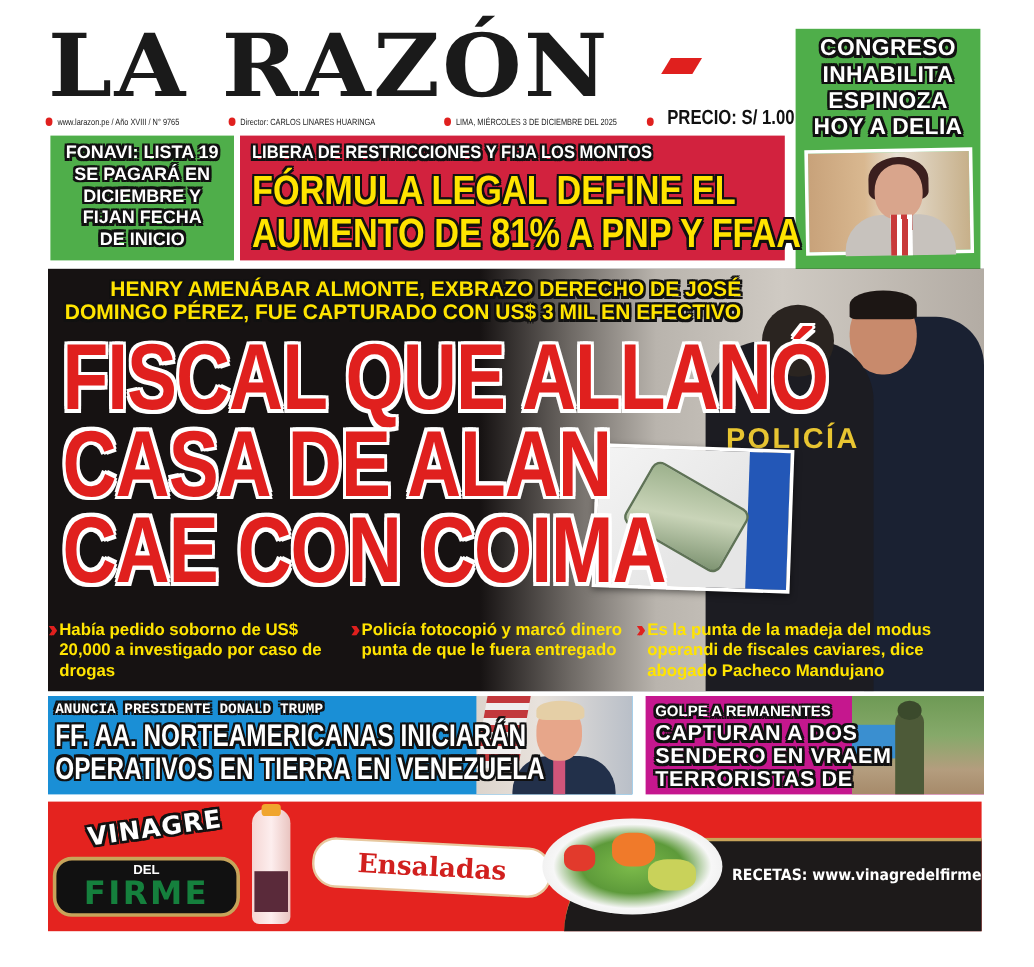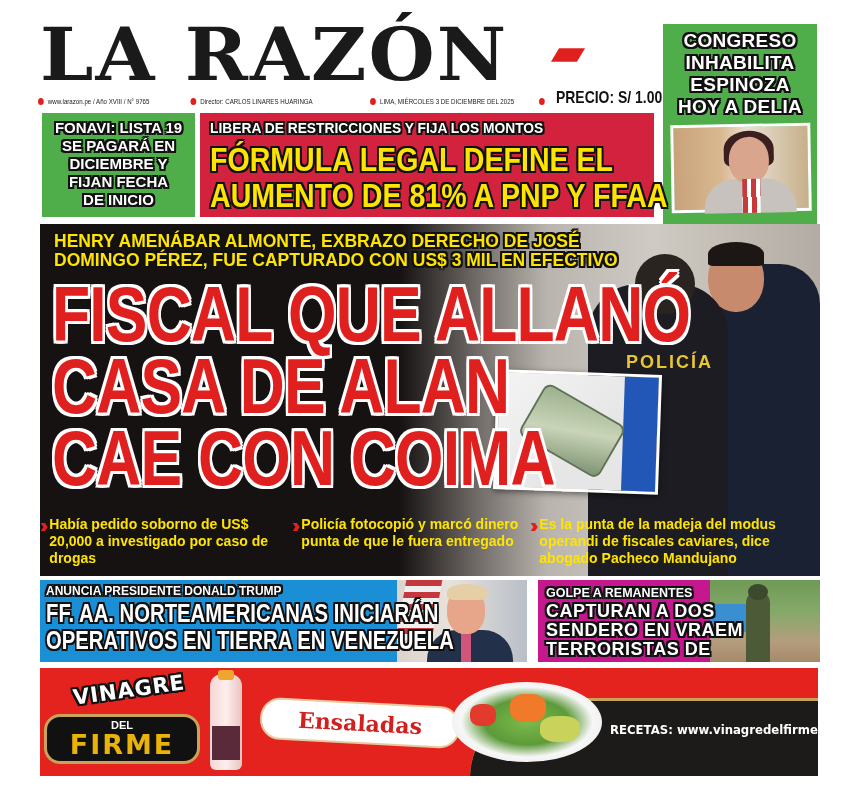--- a/index.html
+++ b/index.html
@@ -22,56 +22,56 @@
   .sash { position: absolute; left: 68px; top: 52px; width: 18px; height: 34px; background: repeating-linear-gradient(90deg, #c83a3a 0 5px, #fff 5px 9px); }
   .fonavi { left: 42px; top: 113px; width: 153px; height: 104px; background: #4fae4a; }
   .fonavi .t { position: absolute; left: 0; top: 6px; width: 153px; text-align: center; font-size: 15px; line-height: 18px; }
   .formula { left: 200px; top: 113px; width: 454px; height: 104px; background: #d2223e; }
   .formula .kicker { position: absolute; left: 10px; top: 6px; font-size: 15px; white-space: nowrap; transform: scaleX(0.92); transform-origin: left; }
   .formula .head { position: absolute; left: 10px; top: 28px; font-size: 34px; line-height: 36px; white-space: nowrap; transform: scaleX(0.84); transform-origin: left; }
   .main { left: 40px; top: 224px; width: 780px; height: 352px; background: #161212; overflow: hidden; }
   .scene { position: absolute; left: 360px; top: 0; width: 420px; height: 352px; background: linear-gradient(90deg, rgba(22,18,18,1) 0%, rgba(120,115,110,0.9) 18%, #b9b4ad 35%, #cfcac3 60%, #b3aca4 100%); }
   .officer { position: absolute; left: 548px; top: 60px; width: 140px; height: 292px; background: #1c1c22; border-radius: 50px 50px 0 0; }
   .officer-head { position: absolute; left: 595px; top: 30px; width: 60px; height: 60px; background: #2a2420; border-radius: 50%; }
-  .policia { position: absolute; left: 586px; top: 128px; font-size: 18px; font-weight: 900; color: #e8c531; letter-spacing: 2px; }
+  .policia { position: absolute; left: 565px; top: 128px; font-size: 24px; font-weight: 900; color: #e8c531; letter-spacing: 2px; }
   .man { position: absolute; left: 680px; top: 40px; width: 100px; height: 312px; background: #1a2132; border-radius: 40px 40px 0 0; }
   .man-head { position: absolute; left: 668px; top: 22px; width: 56px; height: 66px; background: #c88a6c; border-radius: 48%; }
   .man-hair { position: absolute; left: 668px; top: 18px; width: 56px; height: 24px; background: #1c1614; border-radius: 50% 50% 10% 10%; }
   .money-photo { position: absolute; left: 455px; top: 148px; width: 165px; height: 120px; background: linear-gradient(135deg, #f4f4f4 0%, #e6e6e6 60%); border: 3px solid #fff; transform: rotate(2deg); box-shadow: 0 2px 6px rgba(0,0,0,0.5); overflow: hidden; }
   .money-blue { position: absolute; right: 0; top: 0; width: 34px; height: 120px; background: #2357b7; }
   .money { position: absolute; left: 28px; top: 26px; width: 92px; height: 60px; background: linear-gradient(160deg, #9bb08b, #c9d4b8 50%, #7c9270); border-radius: 8px; transform: rotate(28deg); border: 2px solid #5f7356; }
-  .kicker-main { position: absolute; left: 14px; top: 8px; font-size: 17.5px; line-height: 19px; white-space: nowrap; }
+  .kicker-main { position: absolute; left: 14px; top: 8px; font-size: 17.5px; line-height: 19px; white-space: nowrap; text-align: right; }
   .kicker-main .ln { display: block; }
   .big-head { position: absolute; left: 12px; top: 54px; font-size: 78px; line-height: 72px; white-space: nowrap; color: #e0201e; font-weight: 900; text-shadow: -3px -3px 0 #fff, 3px -3px 0 #fff, -3px 3px 0 #fff, 3px 3px 0 #fff, 0 3px 0 #fff, 0 -3px 0 #fff, 3px 0 0 #fff, -3px 0 0 #fff; transform: scaleX(0.8); transform-origin: left top; letter-spacing: -1px; }
   .bullets { position: absolute; left: 0; top: 288px; width: 780px; height: 64px; }
   .bullet { position: absolute; top: 4px; display: flex; gap: 6px; }
   .chev { color: #e0201e; font-size: 20px; font-weight: 900; line-height: 16px; letter-spacing: -5px; margin-top: 1px; }
   .btxt { font-size: 14px; line-height: 17px; color: #ffe400; font-weight: bold; }
   .trump { left: 40px; top: 580px; width: 487px; height: 82px; background: #1a8fd6; overflow: hidden; }
-  .trump .kicker { position: absolute; left: 6px; top: 4px; font-size: 12px; white-space: nowrap; }
+  .trump .kicker { position: absolute; left: 6px; top: 4px; font-size: 12px; white-space: nowrap; font-family: Liberation Mono, monospace; }
   .trump .head { position: absolute; left: 6px; top: 20px; font-size: 26px; line-height: 27px; white-space: nowrap; transform: scaleX(0.78); transform-origin: left top; }
   .trump-photo { position: absolute; right: 0; top: 0; width: 130px; height: 82px; background: linear-gradient(90deg, #dcd4cc 0%, #e8e2dc 40%, #b9bfc8 100%); }
   .flag { position: absolute; left: 4px; top: 0; width: 36px; height: 60px; background: repeating-linear-gradient(180deg, #c2383c 0 6px, #f0eeee 6px 12px); transform: skewX(-10deg); }
   .t-face { position: absolute; left: 50px; top: 8px; width: 38px; height: 46px; background: #e7a68a; border-radius: 45%; }
   .t-hair { position: absolute; left: 50px; top: 4px; width: 40px; height: 16px; background: #e5cfa6; border-radius: 50% 50% 20% 20%; }
   .t-suit { position: absolute; left: 30px; top: 50px; width: 86px; height: 32px; background: #22304a; border-radius: 30px 30px 0 0; }
   .t-tie { position: absolute; left: 64px; top: 52px; width: 10px; height: 30px; background: #d0557a; }
   .sendero { left: 538px; top: 580px; width: 282px; height: 82px; background: #c5178e; overflow: hidden; }
   .sendero .kicker { position: absolute; left: 8px; top: 6px; font-size: 12.5px; white-space: nowrap; }
   .sendero .head { position: absolute; left: 8px; top: 22px; font-size: 18px; line-height: 19px; white-space: nowrap; letter-spacing: 0.5px; }
   .sendero-photo { position: absolute; right: 0; top: 0; width: 110px; height: 82px; background: linear-gradient(180deg, #6e9a55 0%, #86a96a 40%, #b49d7e 75%, #a68a6a 100%); }
   .tarp { position: absolute; left: 0; top: 24px; width: 44px; height: 28px; background: #3a8fd0; }
   .soldier { position: absolute; left: 36px; top: 12px; width: 24px; height: 70px; background: #4d5a38; border-radius: 10px 10px 0 0; }
   .soldier-head { position: absolute; left: 38px; top: 4px; width: 20px; height: 16px; background: #3b4a2c; border-radius: 50%; }
   .ad { left: 40px; top: 668px; width: 778px; height: 108px; background: #e4231f; overflow: hidden; }
   .ad-dark { position: absolute; left: 430px; top: 30px; width: 380px; height: 120px; background: #1d1a1a; border-radius: 80px 0 0 0; border-top: 3px solid #c7a45a; }
   .vinagre { position: absolute; left: 24px; top: 10px; width: 130px; font-size: 21px; font-family: "DejaVu Sans", sans-serif; letter-spacing: 1px; text-align: center; transform: rotate(-8deg); }
   .firme-badge { position: absolute; left: 4px; top: 46px; width: 156px; height: 50px; background: #111; border: 3px solid #c7a45a; border-radius: 16px; text-align: center; }
   .firme-badge .del { display: block; font-size: 11px; color: #fff; font-weight: bold; margin-top: 2px; }
-  .firme-badge .firme { display: block; font-size: 27px; color: #eab308; font-weight: 900; line-height: 28px; letter-spacing: 2px; font-family: "DejaVu Sans", sans-serif; }
+  .firme-badge .firme { display: block; font-size: 27px; color: #15803d; font-weight: 900; line-height: 28px; letter-spacing: 2px; font-family: "DejaVu Sans", sans-serif; }
   .bottle { position: absolute; left: 170px; top: 6px; width: 32px; height: 96px; background: linear-gradient(90deg, #f5d6d3, #fdeeee 50%, #e9c4c0); border-radius: 12px 12px 6px 6px; }
   .bottle-cap { position: absolute; left: 178px; top: 2px; width: 16px; height: 10px; background: #f0a52e; border-radius: 3px; }
   .bottle-label { position: absolute; left: 172px; top: 58px; width: 28px; height: 34px; background: #5a2a3a; }
   .ens { position: absolute; left: 220px; top: 34px; width: 200px; height: 42px; background: #fff; border-radius: 20px; border: 2px solid #e7c9a0; transform: rotate(3deg); text-align: center; }
   .ens span { font-family: "DejaVu Serif", serif; font-weight: 900; font-size: 22px; color: #d1201e; line-height: 38px; }
   .plate { position: absolute; left: 412px; top: 14px; width: 150px; height: 80px; background: radial-gradient(ellipse at center, #7cbb4a 0%, #5d9a3a 40%, #f7f7f7 62%, #e0e0e0 100%); border-radius: 50%; }
   .tomato { position: absolute; left: 430px; top: 36px; width: 26px; height: 22px; background: #e23a2c; border-radius: 40%; }
   .carrot { position: absolute; left: 470px; top: 26px; width: 36px; height: 28px; background: #f07a2a; border-radius: 40%; }
   .avocado { position: absolute; left: 500px; top: 48px; width: 40px; height: 26px; background: #c9d25a; border-radius: 40%; }
   .recetas { position: absolute; left: 570px; top: 54px; font-size: 13px; color: #fff; font-weight: bold; white-space: nowrap; transform: scaleX(0.9); transform-origin: left; font-family: "DejaVu Sans", sans-serif; }

